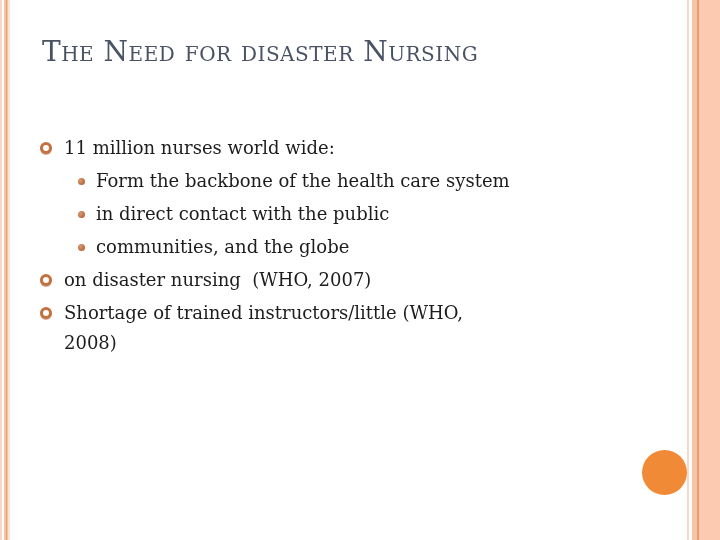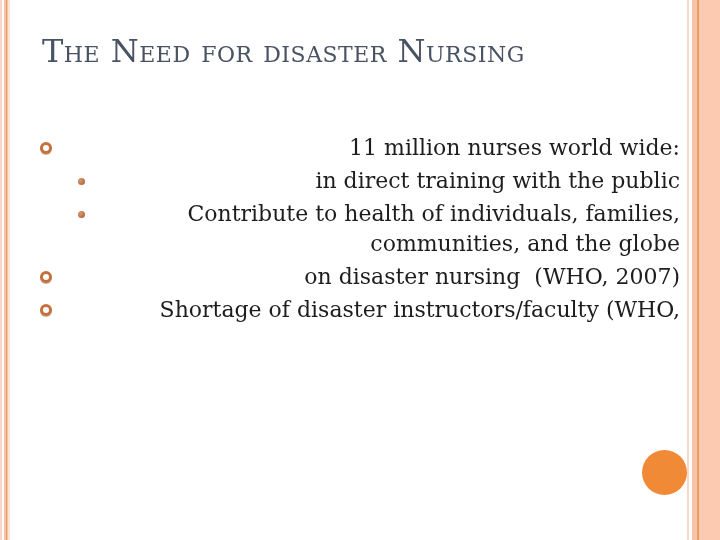--- a/index.html
+++ b/index.html
@@ -46,34 +46,33 @@
   .accent-circle{
     position:absolute;left:642px;top:450px;
     width:45px;height:45px;border-radius:50%;
     background:var(--accent-circle);
   }
   
   .title{
     position:absolute;left:42px;top:36px;width:560px;
     color:var(--title-text);
     font-variant:small-caps;
-    font-size:32px;line-height:31px;
+    font-size:28px;line-height:31px;
     letter-spacing:0.5px;
   }
   .title .line{display:block;white-space:pre;}
   
   .bullets{
     position:absolute;left:40px;top:133px;width:640px;
   }
   .item{position:relative;margin-bottom:3px;}
   .item .txt .line{
     display:block;white-space:pre;
-    font-size:22px;line-height:30px;
+    font-size:18px;line-height:30px;
     color:var(--body-text);
-    text-align:right;
   }
   .item.l1{padding-left:24px;}
   .item.l1 .bullet{
     position:absolute;left:0;top:9px;
     width:6px;height:6px;border-radius:50%;
     border:3px solid var(--bullet-ring);
     background:#ffffff;
     box-shadow:0 1px 0 rgba(150,80,40,0.45);
   }
   .item.l2{padding-left:56px;}
@@ -98,44 +97,50 @@
 
   <div class="bullets">
 
     <div class="item l1">
       <span class="bullet"></span>
       <span class="txt">
         <span class="line">11 million nurses world wide:</span>
       </span>
     </div>
 
-
     <div class="item l2">
       <span class="bullet"></span>
       <span class="txt">
-        <span class="line">in direct training with the public</span>
+        <span class="line">Form the backbone of the health care system</span>
       </span>
     </div>
 
     <div class="item l2">
       <span class="bullet"></span>
       <span class="txt">
-        <span class="line">Contribute to health of individuals, families,</span>
+        <span class="line">in direct contact with the public</span>
+      </span>
+    </div>
+
+    <div class="item l2">
+      <span class="bullet"></span>
+      <span class="txt">
         <span class="line">communities, and the globe</span>
       </span>
     </div>
 
     <div class="item l1">
       <span class="bullet"></span>
       <span class="txt">
         <span class="line">on disaster nursing  (WHO, 2007)</span>
       </span>
     </div>
 
     <div class="item l1">
       <span class="bullet"></span>
       <span class="txt">
-        <span class="line">Shortage of disaster instructors/faculty (WHO,</span>
+        <span class="line">Shortage of trained instructors/little (WHO,</span>
+        <span class="line">2008)</span>
       </span>
     </div>
 
   </div>
 </div>
 
 </body></html>

